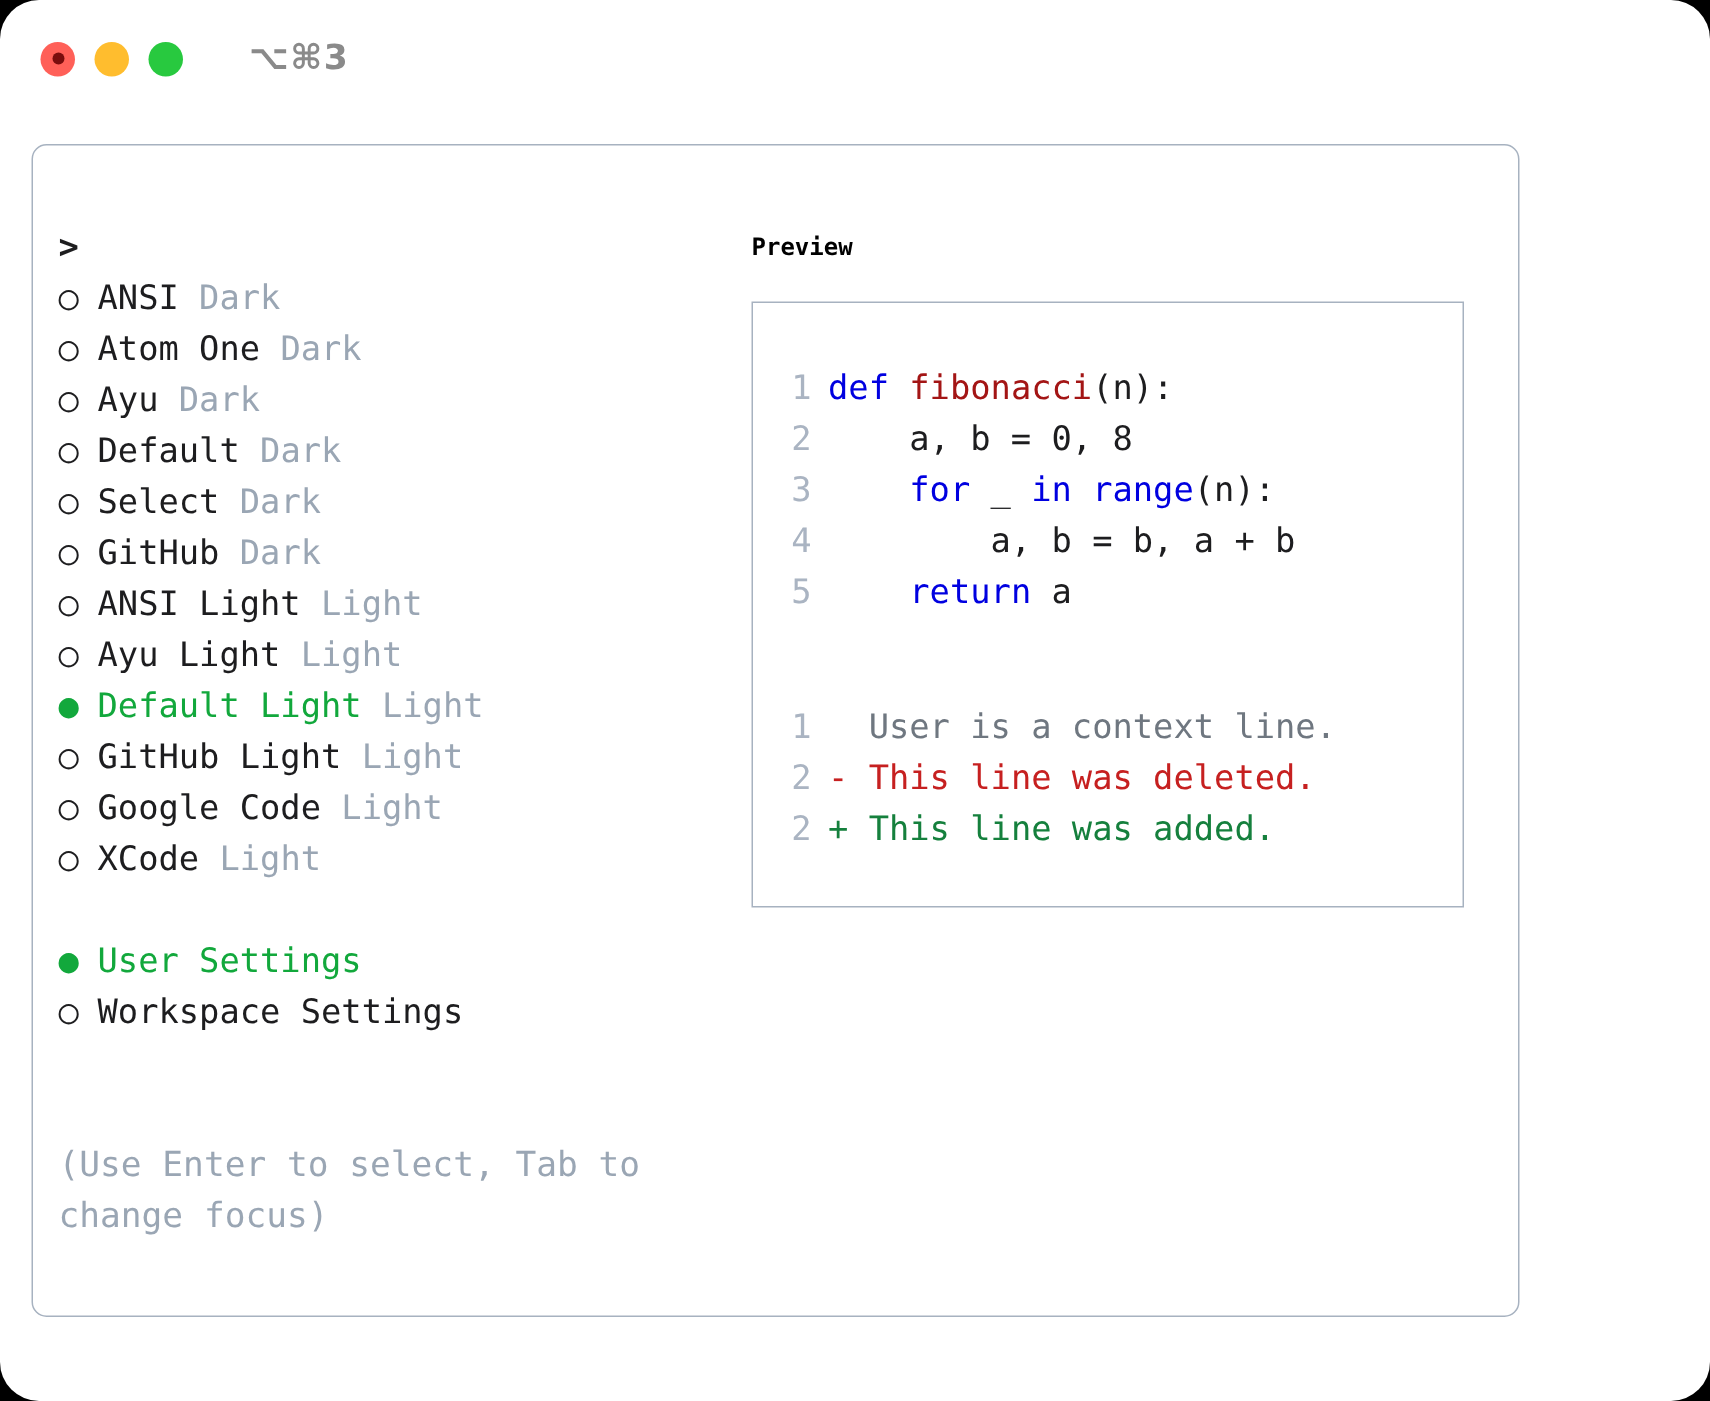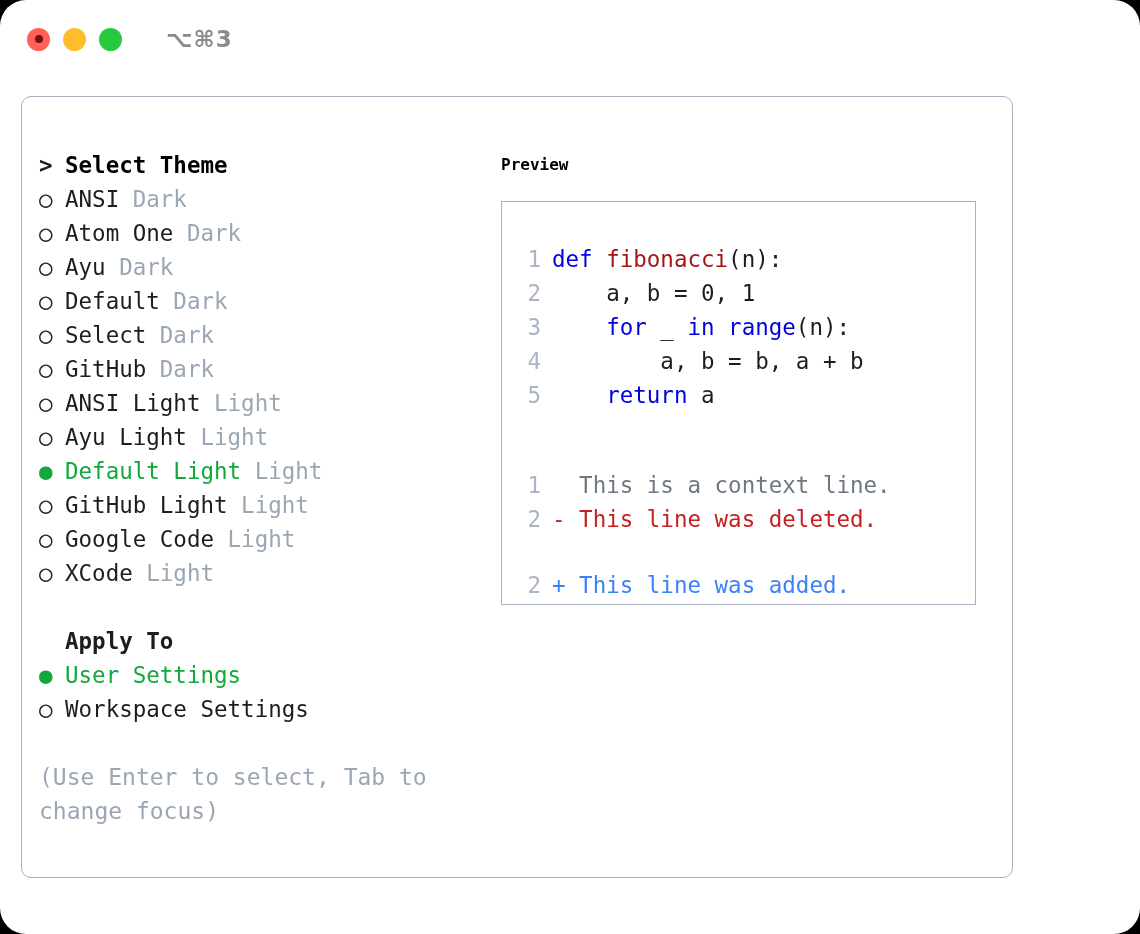--- a/index.html
+++ b/index.html
@@ -190,21 +190,21 @@
   }
   .code-text { white-space: pre; }
 
   .tok-kw   { color: #0000e0; }
   .tok-fn   { color: #a31515; }
   .tok-pl   { color: #1d1d1f; }
 
   .diff-gap { height: 56px; }
   .diff-ctx { color: #6f7780; }
   .diff-del { color: #c62020; }
-  .diff-add { color: #3b82f6; margin-top: 32px; }
+  .diff-add { color: #15803d; }
 </style>
 </head>
 <body>
 
 <div class="window">
 
   <div class="titlebar">
     <div class="traffic">
       <span class="dot dot-red"></span>
       <span class="dot dot-yellow"></span>
@@ -213,67 +213,62 @@
     <span class="shortcut">⌥⌘3</span>
   </div>
 
   <div class="panel">
     <div class="columns">
 
       <div class="left-col">
 
         <div class="row head-row">
           <span class="bullet">&gt;</span>
-          <span>Select Theme</span>
         </div>
 
         <div id="theme-list">
             <div class="row"><span class="bullet">○</span><span>ANSI</span><span class="suffix"> Dark</span></div>
             <div class="row"><span class="bullet">○</span><span>Atom One</span><span class="suffix"> Dark</span></div>
             <div class="row"><span class="bullet">○</span><span>Ayu</span><span class="suffix"> Dark</span></div>
             <div class="row"><span class="bullet">○</span><span>Default</span><span class="suffix"> Dark</span></div>
             <div class="row"><span class="bullet">○</span><span>Select</span><span class="suffix"> Dark</span></div>
             <div class="row"><span class="bullet">○</span><span>GitHub</span><span class="suffix"> Dark</span></div>
             <div class="row"><span class="bullet">○</span><span>ANSI Light</span><span class="suffix"> Light</span></div>
             <div class="row"><span class="bullet">○</span><span>Ayu Light</span><span class="suffix"> Light</span></div>
             <div class="row"><span class="bullet filled">●</span><span class="label-sel">Default Light</span><span class="suffix"> Light</span></div>
             <div class="row"><span class="bullet">○</span><span>GitHub Light</span><span class="suffix"> Light</span></div>
             <div class="row"><span class="bullet">○</span><span>Google Code</span><span class="suffix"> Light</span></div>
             <div class="row"><span class="bullet">○</span><span>XCode</span><span class="suffix"> Light</span></div>
           </div>
 
         <div class="spacer-block"></div>
 
-        <div class="row">
-          <span class="bullet blank">○</span>
-          <span class="section-head">Apply To</span>
-        </div>
 
         <div id="apply-list">
             <div class="row"><span class="bullet filled">●</span><span class="label-sel">User Settings</span></div>
             <div class="row"><span class="bullet">○</span><span>Workspace Settings</span></div>
           </div>
       </div>
 
       <div class="hint">(Use Enter to select, Tab to change focus)</div>
 
       <div class="right-col">
         <div class="preview-title">Preview</div>
         <div class="preview-box">
           <div class="code-area">
             <div id="code-lines">
                 <div class="code-line"><span class="lineno">1</span><span class="code-text"><span class="tok-kw">def </span><span class="tok-fn">fibonacci</span><span class="tok-pl">(n):</span></span></div>
-                <div class="code-line"><span class="lineno">2</span><span class="code-text"><span class="tok-pl">    a, b = 0, 1</span></span></div>
+                <div class="code-line"><span class="lineno">2</span><span class="code-text"><span class="tok-pl">    a, b = 0, 8</span></span></div>
                 <div class="code-line"><span class="lineno">3</span><span class="code-text"><span class="tok-pl">    </span><span class="tok-kw">for</span><span class="tok-pl"> _ </span><span class="tok-kw">in</span><span class="tok-pl"> </span><span class="tok-kw">range</span><span class="tok-pl">(n):</span></span></div>
                 <div class="code-line"><span class="lineno">4</span><span class="code-text"><span class="tok-pl">        a, b = b, a + b</span></span></div>
                 <div class="code-line"><span class="lineno">5</span><span class="code-text"><span class="tok-pl">    </span><span class="tok-kw">return</span><span class="tok-pl"> a</span></span></div>
               </div>
             <div class="diff-gap"></div>
             <div id="diff-lines">
-                <div class="code-line"><span class="lineno">1</span><span class="code-text diff-ctx"><span>  </span><span>This is a context line.</span></span></div>
+                <div class="code-line"><span class="lineno">1</span><span class="code-text diff-ctx"><span>  </span><span>User is a context line.</span></span></div>
                 <div class="code-line"><span class="lineno">2</span><span class="code-text diff-del"><span>- </span><span>This line was deleted.</span></span></div>
                 <div class="code-line"><span class="lineno">2</span><span class="code-text diff-add"><span>+ </span><span>This line was added.</span></span></div>
               </div>
           </div>
         </div>
       </div>
 
     </div>
   </div>
 </div>

